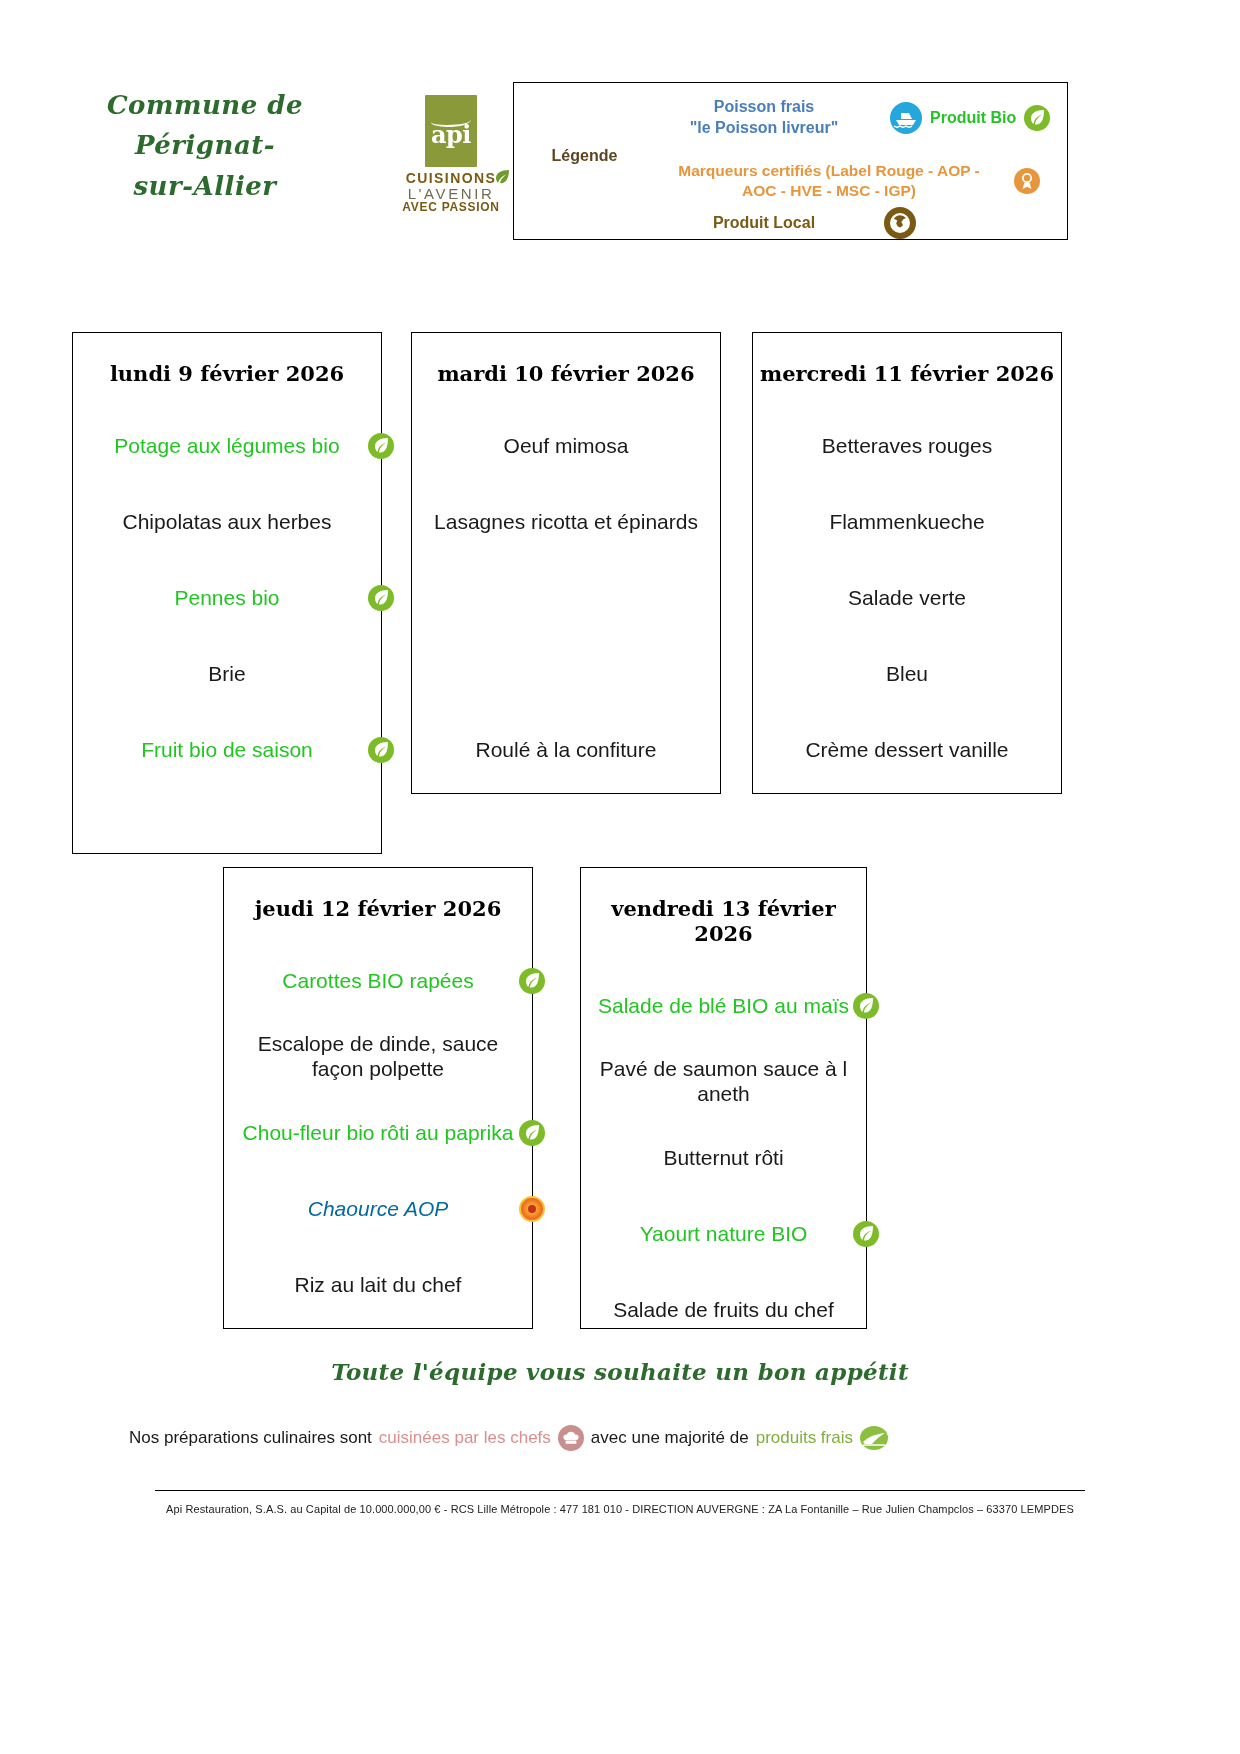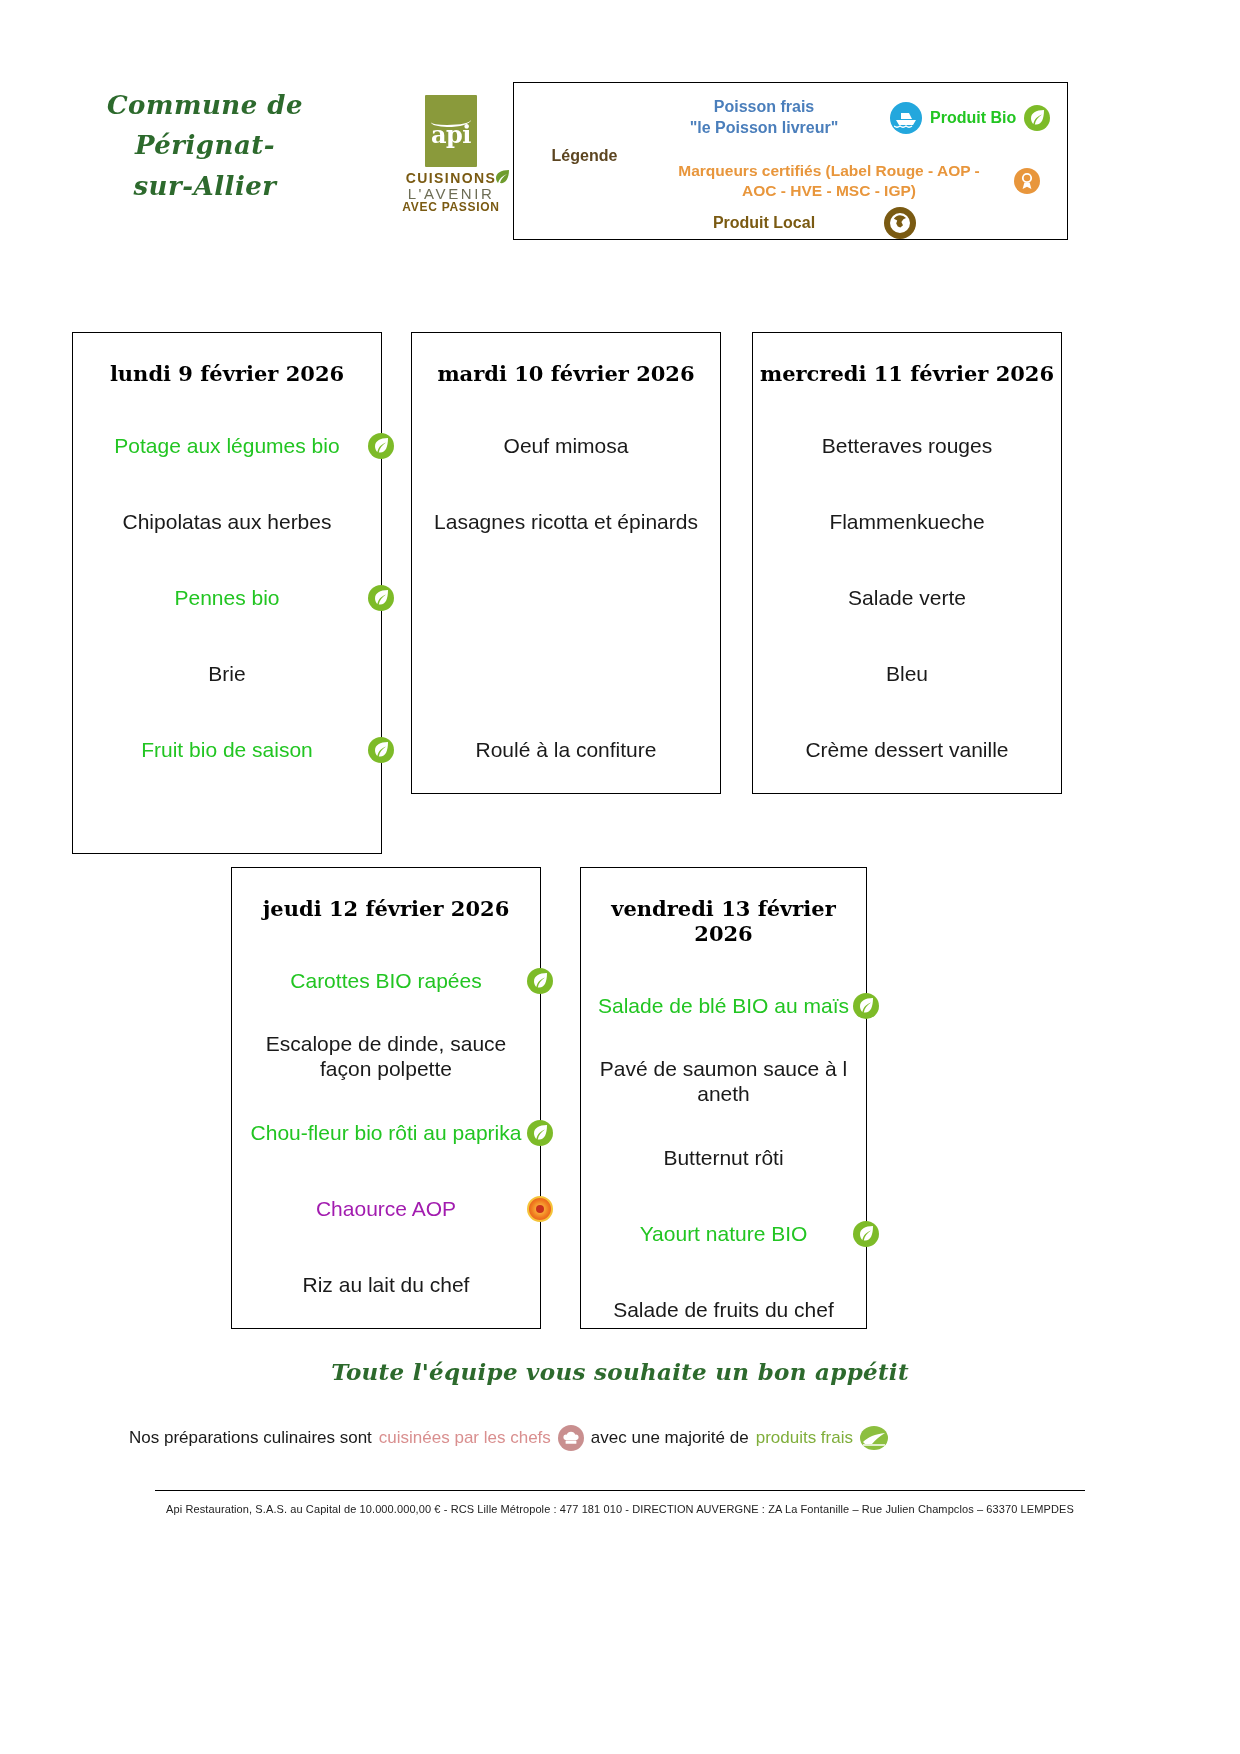--- a/index.html
+++ b/index.html
@@ -106,30 +106,30 @@
     font-size:21px;color:#000;margin-top:28px;
   }
   .dishes{
     margin-top:22px;display:flex;flex-direction:column;
   }
   .dish{
     position:relative;text-align:center;font-size:21px;line-height:1.18;
     color:#1a1a1a;padding:0 10px;
   }
   .dish.bio{color:#22c522;}
-  .dish.aop{color:#a21caf;}
+  .dish.aop{color:#0369a1;font-style:italic;}
   .dish-badge{
     position:absolute;top:50%;transform:translateY(-50%);
   }
 
   
   #card-mon{left:72px;top:332px;width:310px;height:522px;}
   #card-tue{left:411px;top:332px;width:310px;height:462px;}
   #card-wed{left:752px;top:332px;width:310px;height:462px;}
-  #card-thu{left:231px;top:867px;width:310px;height:462px;}
+  #card-thu{left:223px;top:867px;width:310px;height:462px;}
   #card-fri{left:580px;top:867px;width:287px;height:462px;}
 
   
   .bon-appetit{
     position:absolute;left:0;top:1358px;width:1240px;text-align:center;
     font-family:"DejaVu Serif", serif;font-style:italic;font-weight:bold;
     font-size:23px;color:#2d6a2d;letter-spacing:.3px;
   }
   .prep-line{
     position:absolute;left:0;top:1425px;width:1017px;

